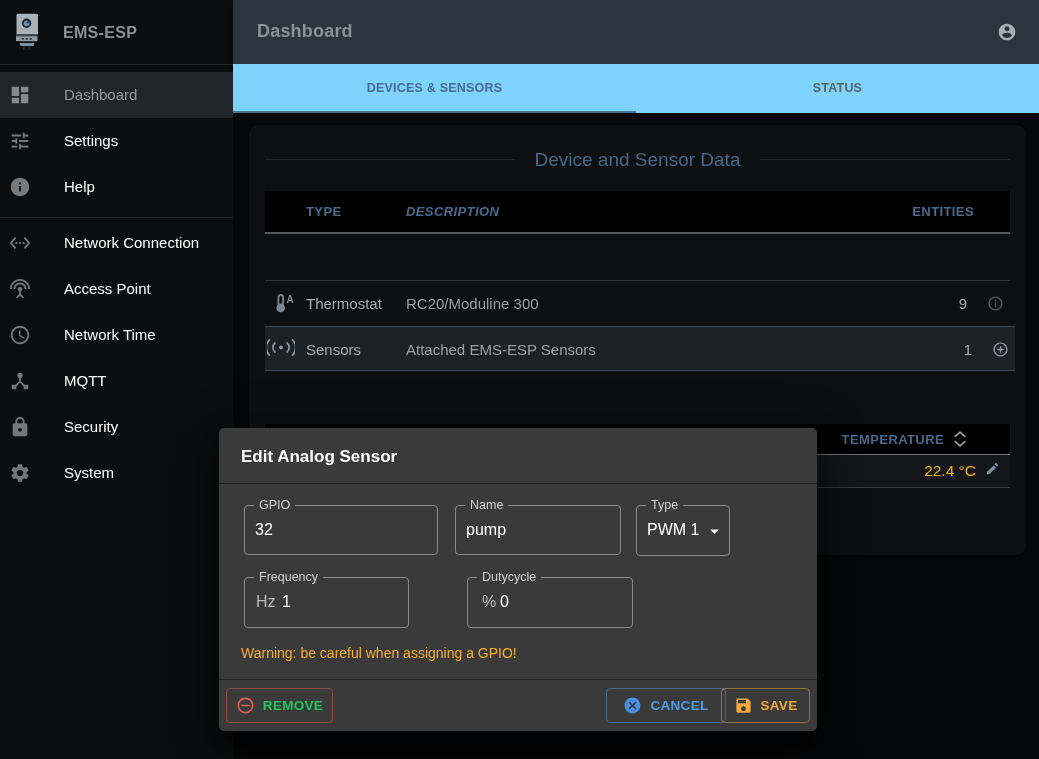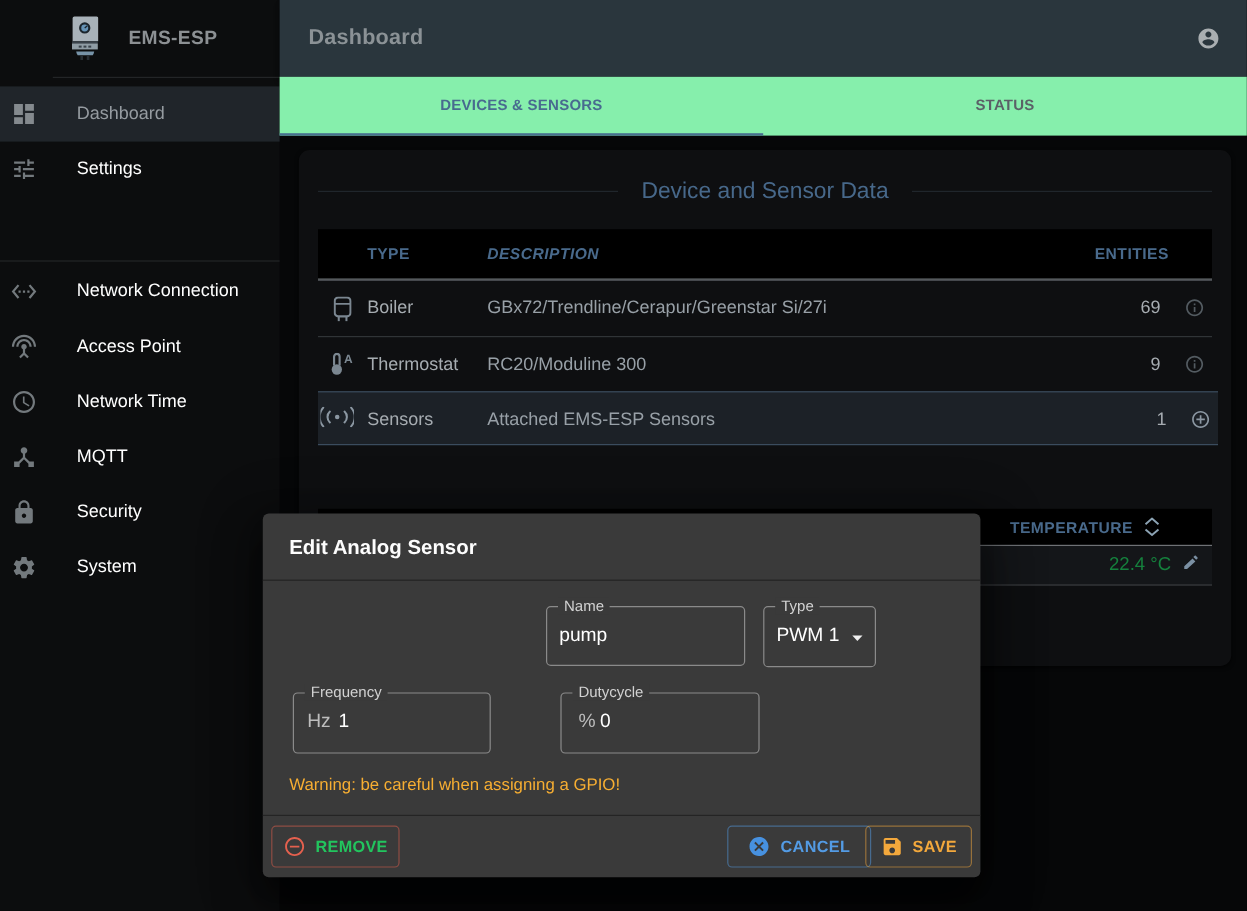--- a/index.html
+++ b/index.html
@@ -1,35 +1,35 @@
 <!DOCTYPE html>
 <html><head><meta charset="utf-8">
 <style>
 * { margin:0; padding:0; box-sizing:border-box; }
 html,body { width:1039px; height:759px; overflow:hidden; background:#060708;
   font-family:"Liberation Sans", sans-serif; }
 .abs { position:absolute; }
 
 #sidebar { position:absolute; left:0; top:0; width:233px; height:759px; background:#0c0d0e; }
-#brand { position:absolute; left:0; top:0; width:233px; height:65px; border-bottom:1px solid #232527;margin-left:44px; }
+#brand { position:absolute; left:0; top:0; width:233px; height:65px; border-bottom:1px solid #232527; }
 #brand .bname { position:absolute; left:63px; top:24px; font-size:16px; font-weight:bold; color:#8c9093; letter-spacing:0.3px; }
 .mi { position:absolute; left:0; width:233px; height:46px; }
 .mi svg { position:absolute; left:9px; top:12px; width:22px; height:22px; fill:#73797d; }
 .mi.sel svg { fill:#848a8e; }
 .mi .t { position:absolute; left:64px; top:14px; font-size:15px; color:#ffffff; }
 .mi.sel { background:#20252a; }
 .mi.sel .t { color:#959ba0; }
 .sdiv { position:absolute; left:0; width:233px; height:0; border-top:1px solid #232527; }
 
 #topbar { position:absolute; left:233px; top:0; width:806px; height:64px; background:#2a363d; box-shadow:0 2px 4px -1px rgba(0,0,0,0.5), 0 4px 5px 0 rgba(0,0,0,0.28); }
 #topbar .tt { position:absolute; left:24px; top:21px; font-size:18px; font-weight:bold; color:#8b9296; letter-spacing:0.2px; }
 #topbar svg { position:absolute; top:22px; fill:#a9aeb1; }
 
 
-#tabs { position:absolute; left:233px; top:64px; width:806px; height:49px; background:#86efac; }
+#tabs { position:absolute; left:233px; top:64px; width:806px; height:49px; background:#7dd3fc; }
 .tab { position:absolute; top:0; width:403px; height:49px; text-align:center; font-size:12.5px; font-weight:bold; letter-spacing:0.2px; line-height:49px; }
 #tab1 { left:0; color:#486b8f; }
 #tab2 { left:403px; color:#5b6167; }
 #tabind { position:absolute; left:0; top:47px; width:403px; height:2px; background:#48708f; }
 
 #paper { position:absolute; left:249px; top:125px; width:777px; height:430px; background:#0e0f11; border-radius:9px; box-shadow:0 1px 3px rgba(0,0,0,0.5); }
 #dstitle { position:absolute; left:16px; top:0; width:745px; height:70px; }
 #dstitle .line { position:absolute; top:34px; height:0; border-top:1px solid #20262c; width:250px; }
 #dstitle .txt { position:absolute; top:24px; width:745px; text-align:center; font-size:19px; color:#47688a; }
 .hth { position:absolute; top:13px; font-size:13px; font-weight:bold; color:#496a8c; letter-spacing:0.4px; }
@@ -75,20 +75,26 @@
         <path d="M3 13h8V3H3v10zm0 8h8v-6H3v6zm10 0h8V11h-8v10zm0-18v6h8V3h-8z"></path>
       </svg>
     <div class="t">Dashboard</div>
   </div>
   <div class="mi" style="top:118px">
     <svg width="24" height="24" viewBox="0 0 24 24">
         <path d="M3 17v2h6v-2H3zM3 5v2h10V5H3zm10 16v-2h8v-2h-8v-2h-2v6h2zM7 9v2H3v2h4v2h2V9H7zm14 4v-2H11v2h10zm-6-4h2V7h4V5h-4V3h-2v6z"></path>
       </svg>
     <div class="t">Settings</div>
   </div>
+  <div class="mi" style="top:164px">
+    <svg width="24" height="24" viewBox="0 0 24 24">
+        <path d="M12 2C6.48 2 2 6.48 2 12s4.48 10 10 10 10-4.48 10-10S17.52 2 12 2zm1 15h-2v-6h2v6zm0-8h-2V7h2v2z"></path>
+      </svg>
+    <div class="t">Help</div>
+  </div>
   <div class="sdiv" style="top:217px"></div>
   <div class="mi" style="top:220px">
     <svg width="24" height="24" viewBox="0 0 24 24">
         <path d="M7.77 6.76 6.23 5.48.82 12l5.41 6.52 1.54-1.28L3.42 12l4.35-5.24zM7 13h2v-2H7v2zm10-2h-2v2h2v-2zm-6 2h2v-2h-2v2zm6.77-7.52-1.54 1.28L20.58 12l-4.35 5.24 1.54 1.28L23.18 12l-5.41-6.52z"></path>
       </svg>
     <div class="t">Network Connection</div>
   </div>
   <div class="mi" style="top:266px">
     <svg width="24" height="24" viewBox="0 0 24 24">
         <path d="M12 5c-3.87 0-7 3.13-7 7h2c0-2.76 2.24-5 5-5s5 2.24 5 5h2c0-3.87-3.13-7-7-7zm1 9.29c.88-.39 1.5-1.26 1.5-2.29 0-1.38-1.12-2.5-2.5-2.5S9.5 10.62 9.5 12c0 1.02.62 1.9 1.5 2.29v3.3L7.59 21 9 22.41l3-3 3 3L16.41 21 13 17.59v-3.3zM12 1C5.93 1 1 5.93 1 12h2c0-4.97 4.03-9 9-9s9 4.03 9 9h2c0-6.07-4.93-11-11-11z"></path>
@@ -141,33 +147,20 @@
     <div class="line" style="right:0"></div>
   </div>
 
   <div class="abs" style="left:16px; top:66px; width:745px; height:41px; background:#000;">
     <span class="hth" style="left:41px;">TYPE</span>
     <span class="hth" style="left:141px;font-style:italic;">DESCRIPTION</span>
     <span class="hth" style="right:36px;">ENTITIES</span>
   </div>
   <div class="abs" style="left:16px; top:107px; width:745px; height:2px; background:#54585c;"></div>
 
-  <div class="drow abs" style="left:16px; top:109px; width:745px; height:46px;">
-    <svg class="ricon" style="left:13px; top:13px;" width="15" height="21" viewBox="0 0 15 21" fill="none" stroke="#7b8791" stroke-width="1.8">
-        <rect x="0.9" y="0.9" width="13.2" height="15.7" rx="3"></rect>
-        <path d="M0.9 6.2h13.2" stroke-width="1.5"></path>
-        <path d="M4.3 17.2v3.6M10.7 17.2v3.6" stroke-width="1.7"></path>
-      </svg>
-    <span class="c1">Boiler</span>
-      <span class="c2">GBx72/Trendline/Cerapur/Greenstar Si/27i</span>
-    <span class="c3">69</span>
-    <svg class="cinfo" width="17" height="17" viewBox="0 0 24 24" fill="#535b61">
-        <path d="M11 7h2v2h-2zm0 4h2v6h-2zm1-9C6.48 2 2 6.48 2 12s4.48 10 10 10 10-4.48 10-10S17.52 2 12 2zm0 18c-4.41 0-8-3.59-8-8s3.59-8 8-8 8 3.59 8 8-3.59 8-8 8z"></path>
-      </svg>
-  </div>
   <div class="abs" style="left:16px; top:155px; width:745px; height:1px; background:#303437;"></div>
   <div class="drow abs" style="left:16px; top:156px; width:745px; height:45px;">
     <svg class="ricon" style="left:10px; top:13px;" width="21" height="19" viewBox="0 0 21 19">
         <g fill="none" stroke="#7b8791" stroke-width="1.8">
           <path d="M3.4 10.5V3.3c0-1.3 1-2.4 2.3-2.4s2.3 1.1 2.3 2.4v7.2"></path>
         </g>
         <circle cx="5.7" cy="13.9" r="4.3" fill="#7b8791"></circle>
         <text x="11.6" y="8.6" fill="#7b8791" font-size="10" font-weight="bold" font-family="Liberation Sans">A</text>
       </svg>
     <span class="c1">Thermostat</span>
@@ -193,32 +186,36 @@
 
   <div class="abs" style="left:16px; top:299px; width:745px; height:30px; background:#000;">
     <span class="hth" style="left:41px; top:8px;">NAME</span>
     <span class="hth" style="right:66px; top:8px;">TEMPERATURE</span>
     <svg class="abs" width="16" height="16" viewBox="0 0 16 16" fill="none" stroke="#8ca3b4" stroke-width="1.6" style="right:42px; top:7px;">
         <path d="M2.6 5.8 L8 1.1 L13.4 5.8 M2.6 10.2 L8 14.9 L13.4 10.2"></path>
       </svg>
   </div>
   <div class="abs" style="left:16px; top:329px; width:745px; height:1px; background:#6f7276;"></div>
   <div class="abs" style="left:16px; top:330px; width:745px; height:33px; background:#141619; border-bottom:1px solid #3a3d40;">
-    <span class="abs" style="right:34px; top:7px; font-size:15.5px; color:#15803d;">22.4 °C</span>
+    <span class="abs" style="right:34px; top:7px; font-size:15.5px; color:#eab308;">22.4 °C</span>
     <svg class="abs" width="15" height="15" viewBox="0 0 24 24" fill="#7b90a3" style="right:10px; top:6px;">
         <path d="M3 17.25V21h3.75L17.81 10.94l-3.75-3.75L3 17.25zM20.71 7.04c.39-.39.39-1.02 0-1.41l-2.34-2.34c-.39-.39-1.02-.39-1.41 0l-1.83 1.83 3.75 3.75 1.83-1.83z"></path>
       </svg>
   </div>
 </div>
 
 <div id="overlay-shadow"></div>
 <div id="dialog">
   <div class="dtitle">Edit Analog Sensor</div>
   <div class="ddiv" style="top:55px"></div>
 
+  <div class="fld" style="left:25px; top:77px; width:194px; height:50px;">
+    <span class="lbl">GPIO</span>
+      <span class="val">32</span>
+  </div>
   <div class="fld" style="left:236px; top:77px; width:166px; height:50px;">
     <span class="lbl">Name</span>
       <span class="val">pump</span>
   </div>
   <div class="fld" style="left:417px; top:77px; width:94px; height:51px;">
     <span class="lbl">Type</span>
       <span class="val">PWM 1</span>
     <svg style="position:absolute; right:5px; top:16px;" width="19" height="19" viewBox="0 0 24 24" fill="#efefef">
         <path d="M6.6 9.6 L12 15.3 L17.4 9.6 z"></path>
       </svg>

